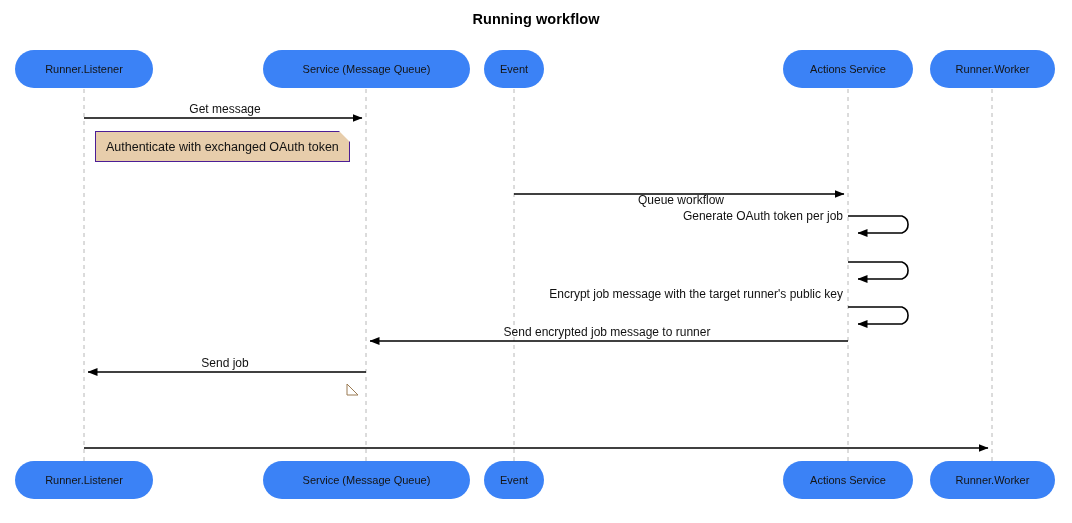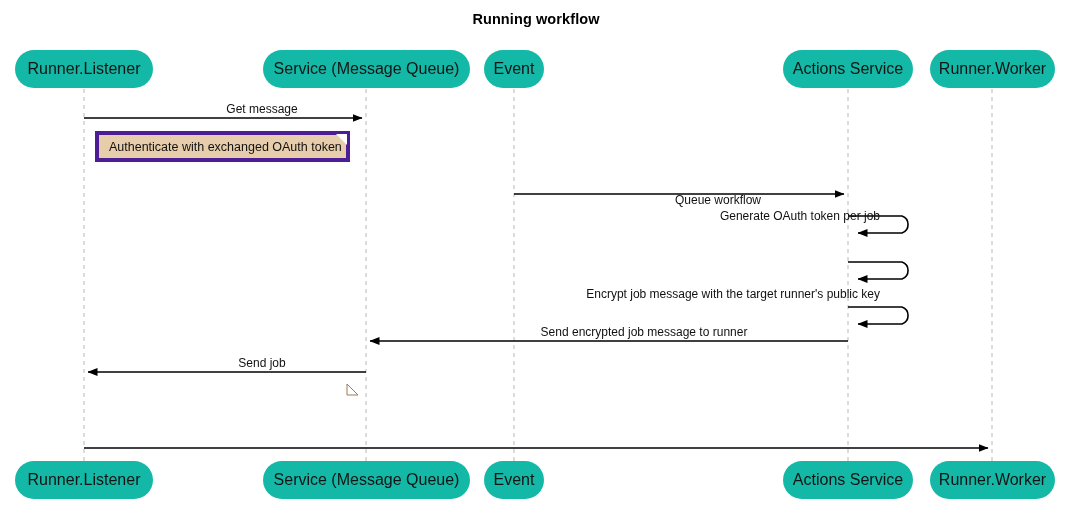--- a/index.html
+++ b/index.html
@@ -33,35 +33,35 @@
     width: 1072px;
     text-align: center;
     font-size: 14.5px;
     font-weight: bold;
     color: #000000;
     letter-spacing: 0.1px;
   }
   .actor-box {
     position: absolute;
     box-sizing: border-box;
-    background: #14b8a6;
+    background: #3b82f6;
     border-radius: 19px;
     display: flex;
     align-items: center;
     justify-content: center;
-    font-size: 16px;
+    font-size: 11px;
     color: #141414;
     white-space: nowrap;
     height: 38px;
   }
   .note-box {
     position: absolute;
     box-sizing: border-box;
     background: #e7cdab;
-    border: 4px solid #4c1d95;
+    border: 1px solid #4c1d95;
     display: flex;
     align-items: center;
     font-size: 12.5px;
     color: #111111;
     white-space: nowrap;
     padding-left: 10px;
     height: 31px;
   }
   .note-fold {
     position: absolute;
@@ -71,21 +71,20 @@
     height: 0;
     border-left: 11px solid transparent;
     border-top: 11px solid #ffffff;
   }
   .msg-label {
     position: absolute;
     font-size: 12px;
     color: #111111;
     white-space: nowrap;
     line-height: 13px;
-    margin-left: 37px;
   }
   .msg-label.center { transform: translateX(-50%); }
   .msg-label.right  { transform: translateX(-100%); }
 </style>
 </head>
 <body>
 
 <div id="diagram">
 
   <div class="title">Running workflow</div>

